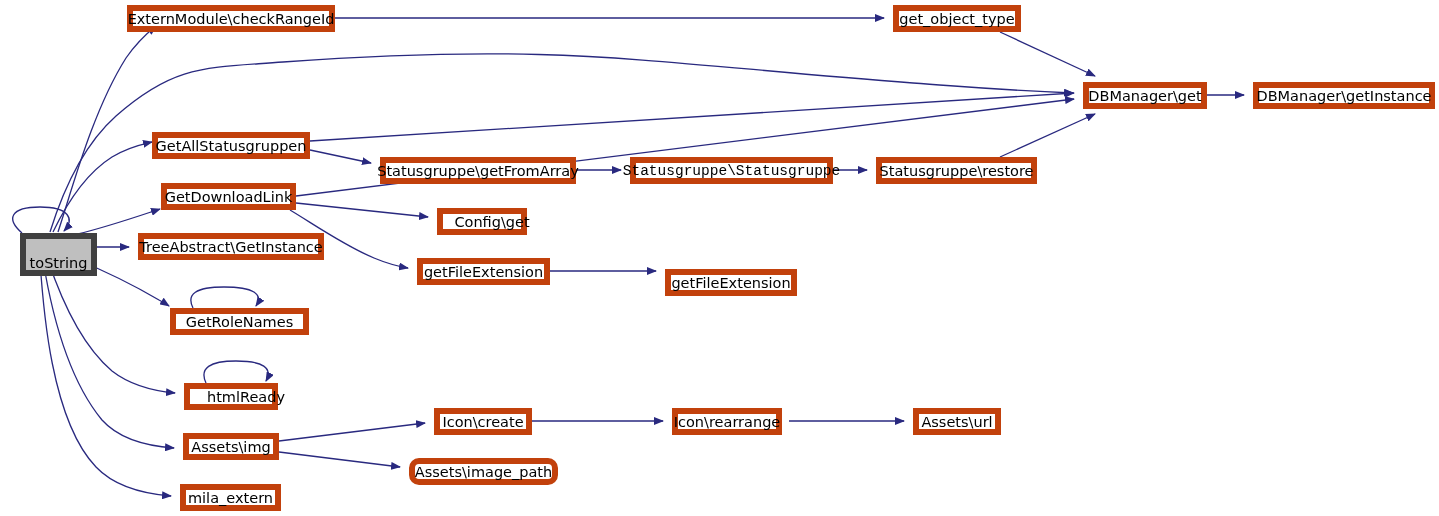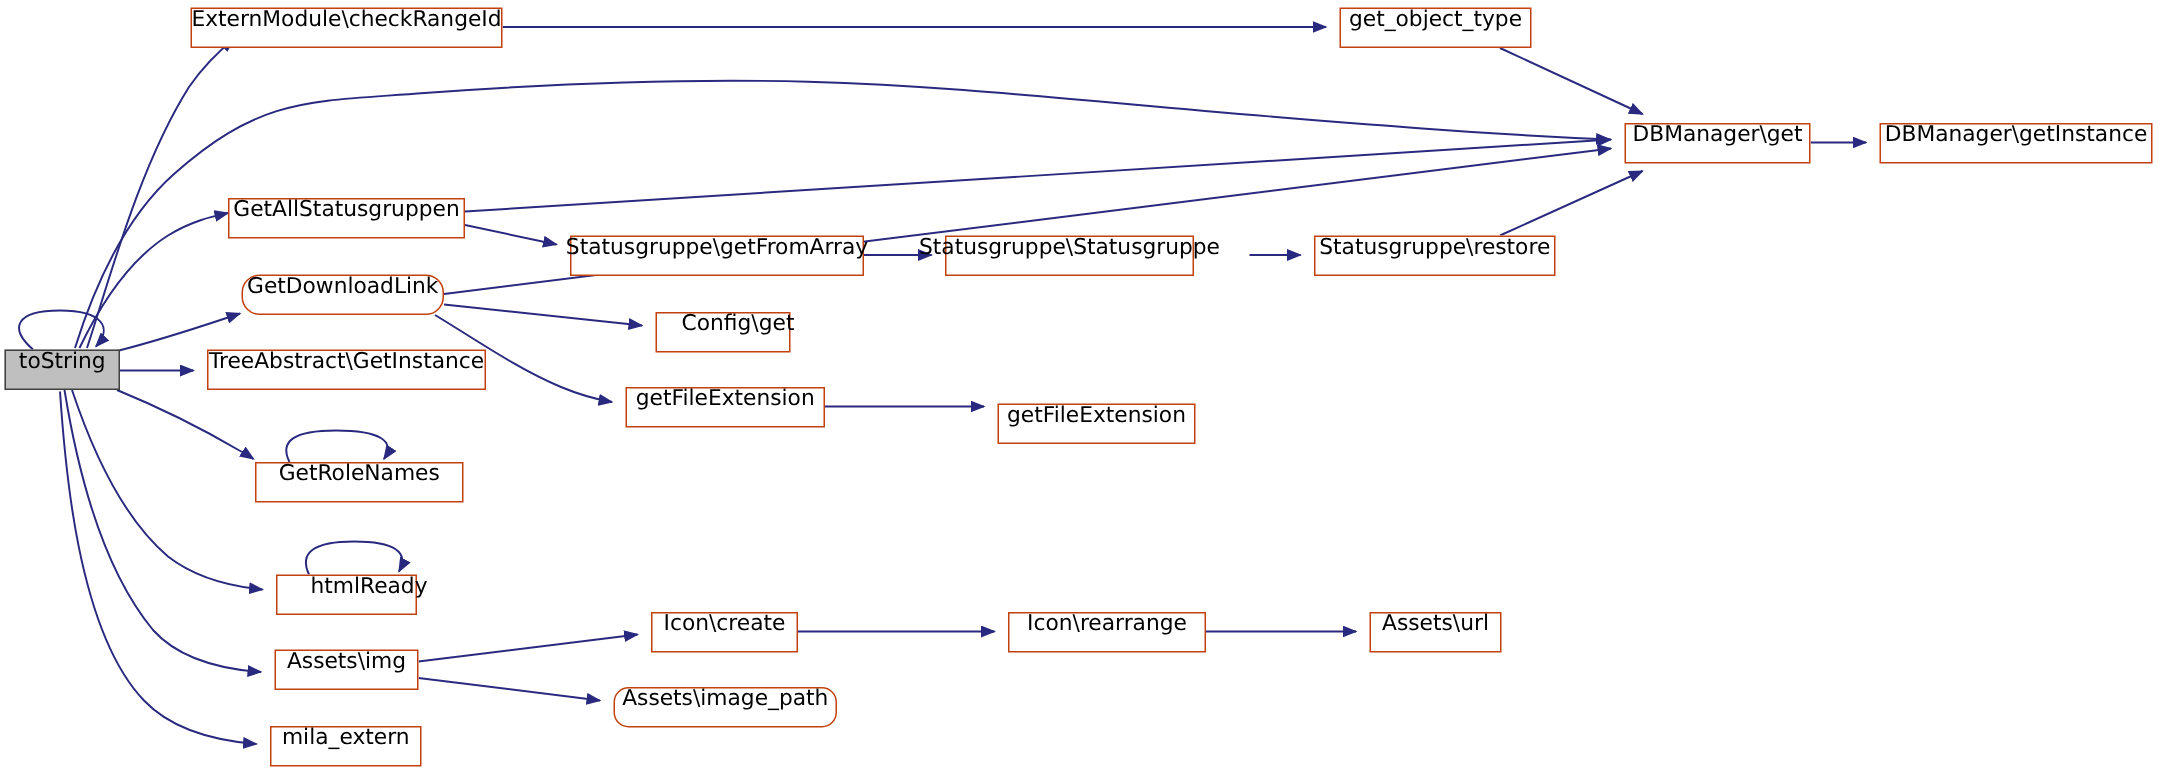--- a/index.html
+++ b/index.html
@@ -20,27 +20,27 @@
   #edge-layer {
     position: absolute;
     left: 0;
     top: 0;
     width: 1439px;
     height: 516px;
   }
   .node {
     position: absolute;
     box-sizing: border-box;
-    border: 1px solid #c2410c;
+    border: 6px solid #c2410c;
     background: #ffffff;
     color: #000000;
     font-size: 14.5px;
     line-height: 1;
     display: flex;
-    align-items: flex-start;
+    align-items: flex-end;
     justify-content: center;
     white-space: nowrap;
     letter-spacing: 0px;
   }
   .node.highlight {
     background: #bfbfbf;
     border-color: #404040;
   }
   .node-label {
     display: block;
@@ -82,48 +82,48 @@
         <path d="M 550,271 L 656,271" fill="none" stroke="#29297f" stroke-width="1.3" marker-end="url(#arrowhead)"></path>
         <path d="M 279,441 L 425,423" fill="none" stroke="#29297f" stroke-width="1.3" marker-end="url(#arrowhead)"></path>
         <path d="M 279,452 L 400,467" fill="none" stroke="#29297f" stroke-width="1.3" marker-end="url(#arrowhead)"></path>
         <path d="M 532,421 L 663,421" fill="none" stroke="#29297f" stroke-width="1.3" marker-end="url(#arrowhead)"></path>
         <path d="M 789,421 L 904,421" fill="none" stroke="#29297f" stroke-width="1.3" marker-end="url(#arrowhead)"></path>
         <path d="M 193,308 C 186,294 196,287 224,287 C 253,287 264,294 256,306" fill="none" stroke="#29297f" stroke-width="1.3" marker-end="url(#arrowhead)"></path>
         <path d="M 206,383 C 199,368 210,361 236,361 C 263,361 273,368 266,381" fill="none" stroke="#29297f" stroke-width="1.3" marker-end="url(#arrowhead)"></path>
       </g>
   </svg>
   <div id="nodes-group">
-      <div class="node highlight" style="left: 3px; top: 233px; width: 77px; height: 27px;">
+      <div class="node highlight" style="left: 20px; top: 233px; width: 77px; height: 43px;">
         <span class="node-label">toString</span>
       </div>
       <div class="node" style="left: 127px; top: 5px; width: 208px; height: 27px;">
         <span class="node-label">ExternModule\checkRangeId</span>
       </div>
       <div class="node" style="left: 893px; top: 5px; width: 128px; height: 27px;">
         <span class="node-label">get_object_type</span>
       </div>
       <div class="node" style="left: 1083px; top: 82px; width: 124px; height: 27px;">
         <span class="node-label">DBManager\get</span>
       </div>
       <div class="node" style="left: 1253px; top: 82px; width: 182px; height: 27px;">
         <span class="node-label">DBManager\getInstance</span>
       </div>
       <div class="node" style="left: 152px; top: 132px; width: 158px; height: 27px;">
         <span class="node-label">GetAllStatusgruppen</span>
       </div>
       <div class="node" style="left: 380px; top: 157px; width: 196px; height: 27px;">
         <span class="node-label">Statusgruppe\getFromArray</span>
       </div>
-      <div class="node" style="left: 630px; top: 157px; width: 166px; height: 27px;">
+      <div class="node" style="left: 630px; top: 157px; width: 203px; height: 27px; font-family: Liberation Mono, monospace;">
         <span class="node-label">Statusgruppe\Statusgruppe</span>
       </div>
       <div class="node" style="left: 876px; top: 157px; width: 161px; height: 27px;">
         <span class="node-label">Statusgruppe\restore</span>
       </div>
-      <div class="node" style="left: 161px; top: 183px; width: 135px; height: 27px; border-radius: 12px;">
+      <div class="node" style="left: 161px; top: 183px; width: 135px; height: 27px;">
         <span class="node-label">GetDownloadLink</span>
       </div>
       <div class="node" style="left: 437px; top: 208px; width: 90px; height: 27px; padding-left: 20px;">
         <span class="node-label">Config\get</span>
       </div>
       <div class="node" style="left: 417px; top: 258px; width: 133px; height: 27px;">
         <span class="node-label">getFileExtension</span>
       </div>
       <div class="node" style="left: 665px; top: 269px; width: 132px; height: 27px;">
         <span class="node-label">getFileExtension</span>
@@ -136,21 +136,21 @@
       </div>
       <div class="node" style="left: 184px; top: 383px; width: 94px; height: 27px; padding-left: 30px;">
         <span class="node-label">htmlReady</span>
       </div>
       <div class="node" style="left: 183px; top: 433px; width: 96px; height: 27px;">
         <span class="node-label">Assets\img</span>
       </div>
       <div class="node" style="left: 434px; top: 408px; width: 98px; height: 27px;">
         <span class="node-label">Icon\create</span>
       </div>
-      <div class="node" style="left: 672px; top: 408px; width: 132px; height: 27px;">
+      <div class="node" style="left: 672px; top: 408px; width: 110px; height: 27px;">
         <span class="node-label">Icon\rearrange</span>
       </div>
       <div class="node" style="left: 913px; top: 408px; width: 88px; height: 27px;">
         <span class="node-label">Assets\url</span>
       </div>
       <div class="node" style="left: 409px; top: 458px; width: 149px; height: 27px; border-radius: 10px;">
         <span class="node-label">Assets\image_path</span>
       </div>
       <div class="node" style="left: 180px; top: 484px; width: 101px; height: 27px;">
         <span class="node-label">mila_extern</span>

